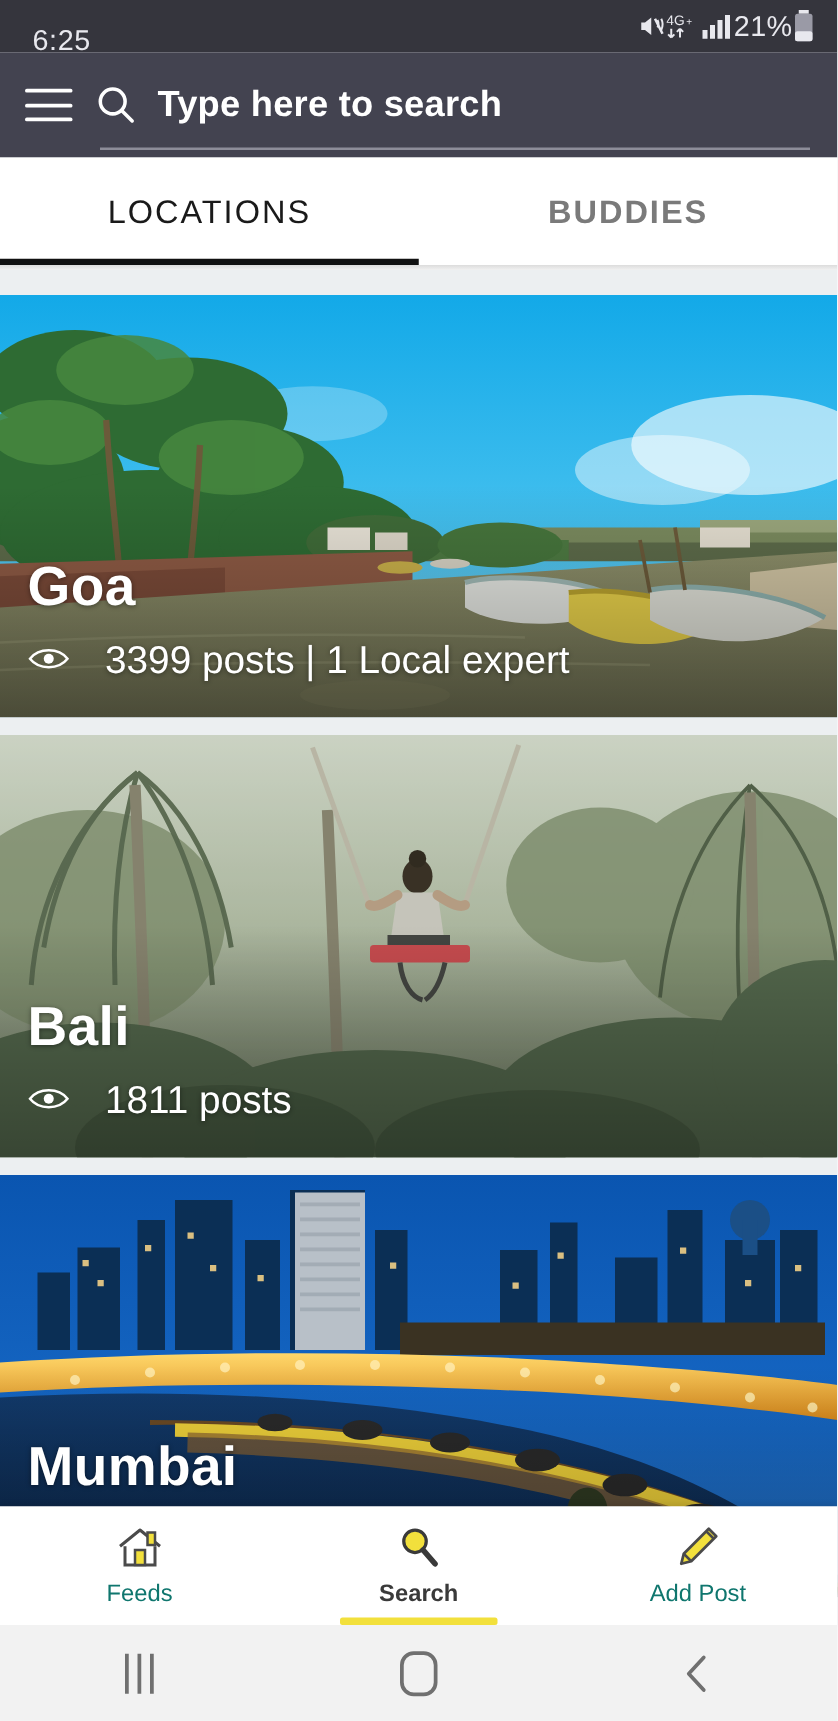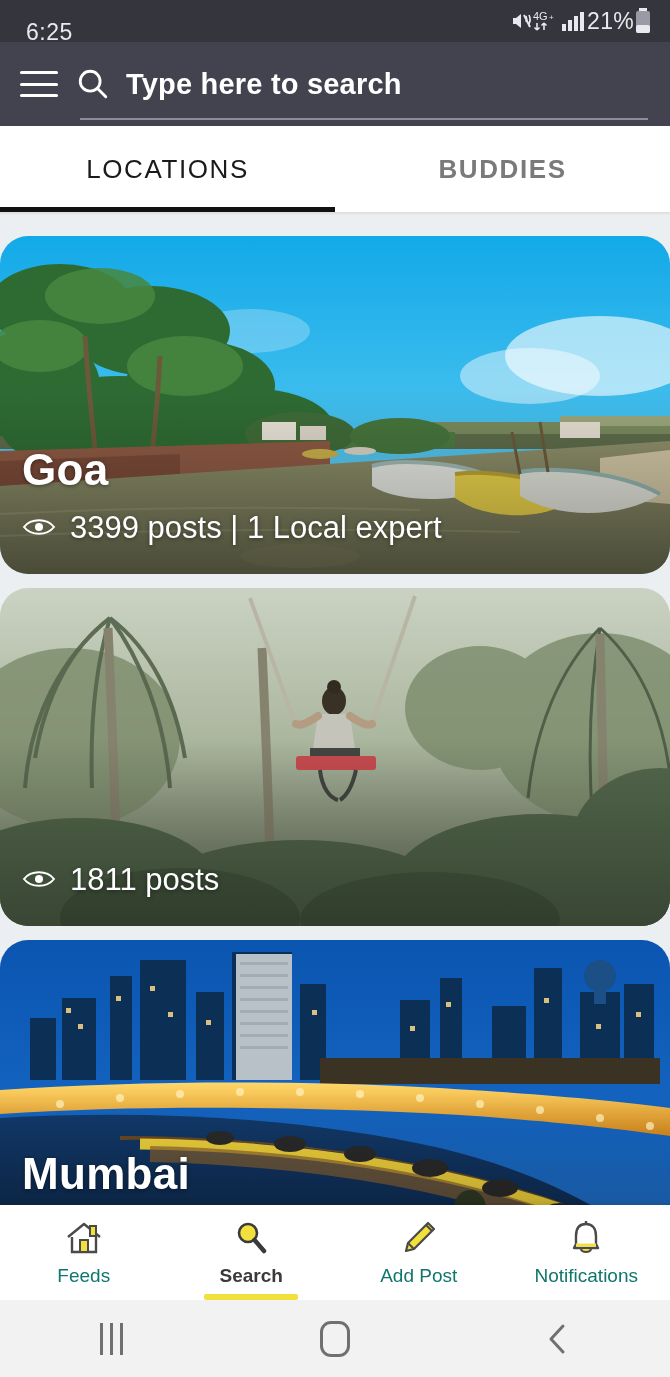--- a/index.html
+++ b/index.html
@@ -46,28 +46,28 @@
   .tabs { height:86px; background:#ffffff; display:flex; position:relative; }
   .tab { flex:1; display:flex; align-items:center; justify-content:center;
          font-size:26px; letter-spacing:1.6px; cursor:pointer; }
   .tab.inactive { color:#7a7a7a;font-weight:bold; }
   .tab.active { color:#1a1a1a; }
   .tab-indicator { position:absolute; bottom:0; left:0; width:50%; height:5px; background:#111111; }
   .tabs-shadow { height:4px; background:linear-gradient(to bottom,#dcdcdc,#f1f1f1); }
 
   
   .cards { position:absolute; top:236px; left:0; right:0; bottom:0; background:#eceff1; }
-  .card { position:relative; width:670px; height:338px; overflow:hidden; margin-bottom:14px;border-radius:28px; }
+  .card { position:relative; width:670px; height:338px; overflow:hidden; margin-bottom:14px; }
   .card-art { position:absolute; inset:0; }
   .card-overlay { position:absolute; inset:0;
       background:linear-gradient(to bottom, rgba(0,0,0,0) 45%, rgba(0,0,0,.32) 100%); }
   .card-text { position:absolute; left:22px; bottom:28px; color:#ffffff; }
   .card-title { font-size:44px; font-weight:bold; letter-spacing:.3px;
       text-shadow:0 1px 4px rgba(0,0,0,.45); line-height:1.1; }
-  .card-meta { display:flex; align-items:center; gap:14px; margin-top:16px;
+  .card-meta { display:flex; align-items:center; gap:28px; margin-top:16px;
       font-size:31px; text-shadow:0 1px 4px rgba(0,0,0,.45); }
 
   
   .bottomnav {
     position:absolute; left:0; right:0; bottom:77px; height:95px;
     background:#ffffff; display:flex; box-shadow:0 -1px 5px rgba(0,0,0,.12);
   }
   .navitem { flex:1; position:relative; display:flex; flex-direction:column;
              align-items:center; justify-content:center; gap:7px; cursor:pointer; }
   .navicon { height:40px; display:flex; align-items:center; justify-content:center; position:relative; }
@@ -309,20 +309,21 @@
             <rect x="310" y="160" width="50" height="12" fill="#3a3a3a"></rect>
             <rect x="296" y="168" width="80" height="14" rx="3" fill="#d8414a"></rect>
             <path d="M320 182 C322 200 330 210 338 212" stroke="#3a3a3a" stroke-width="4" fill="none"></path>
             <path d="M356 182 C352 200 346 208 340 212" stroke="#3a3a3a" stroke-width="4" fill="none"></path>
           </g>
           <rect width="670" height="338" fill="#6f7a62" opacity=".18"></rect>
         </svg>
       </div>
       <div class="card-overlay"></div>
       <div class="card-text">
+        <div class="card-title">Bali</div>
         <div class="card-meta">
           <span>
             <svg width="34" height="22" viewBox="0 0 34 22">
               <path d="M2 11 C9 2 25 2 32 11 C25 20 9 20 2 11 Z" fill="none" stroke="#ffffff" stroke-width="2"></path>
               <circle cx="17" cy="11" r="4" fill="#ffffff"></circle>
             </svg>
           </span>
           <span>1811 posts</span>
         </div>
       </div>
@@ -484,31 +485,20 @@
       <div class="navicon">
         <svg width="38" height="38" viewBox="0 0 38 38">
           <path d="M28 4 L34 10 L14 30 L6 32 L8 24 Z" fill="#f2e03c" stroke="#4a4a4a" stroke-width="2.2" stroke-linejoin="round"></path>
           <path d="M26 6 L32 12" stroke="#4a4a4a" stroke-width="2"></path>
           <path d="M8 24 L14 30" stroke="#4a4a4a" stroke-width="2"></path>
         </svg>
       </div>
       <div class="navlabel">Add Post</div>
     </div>
 
-    <div class="navitem">
-      <div class="navicon">
-        <svg width="36" height="38" viewBox="0 0 36 38">
-          <path d="M18 5 C11 5 8 10 8 17 L8 25 L6 29 L30 29 L28 25 L28 17 C28 10 25 5 18 5 Z" fill="none" stroke="#4a4a4a" stroke-width="2.4" stroke-linejoin="round"></path>
-          <path d="M18 2 L18 5" stroke="#4a4a4a" stroke-width="2.4"></path>
-          <path d="M13 30 C14 34 22 34 23 30" fill="#f2e03c" stroke="#4a4a4a" stroke-width="2.2"></path>
-          <path d="M8 26 L28 26" stroke="#f2e03c" stroke-width="3"></path>
-        </svg>
-      </div>
-      <div class="navlabel">Notifications</div>
-    </div>
 
 
   </div>
 
   <div class="sysbar">
     <div class="sysbtn">
       <span class="recents">
           <i></i>
           <i></i>
           <i></i>

